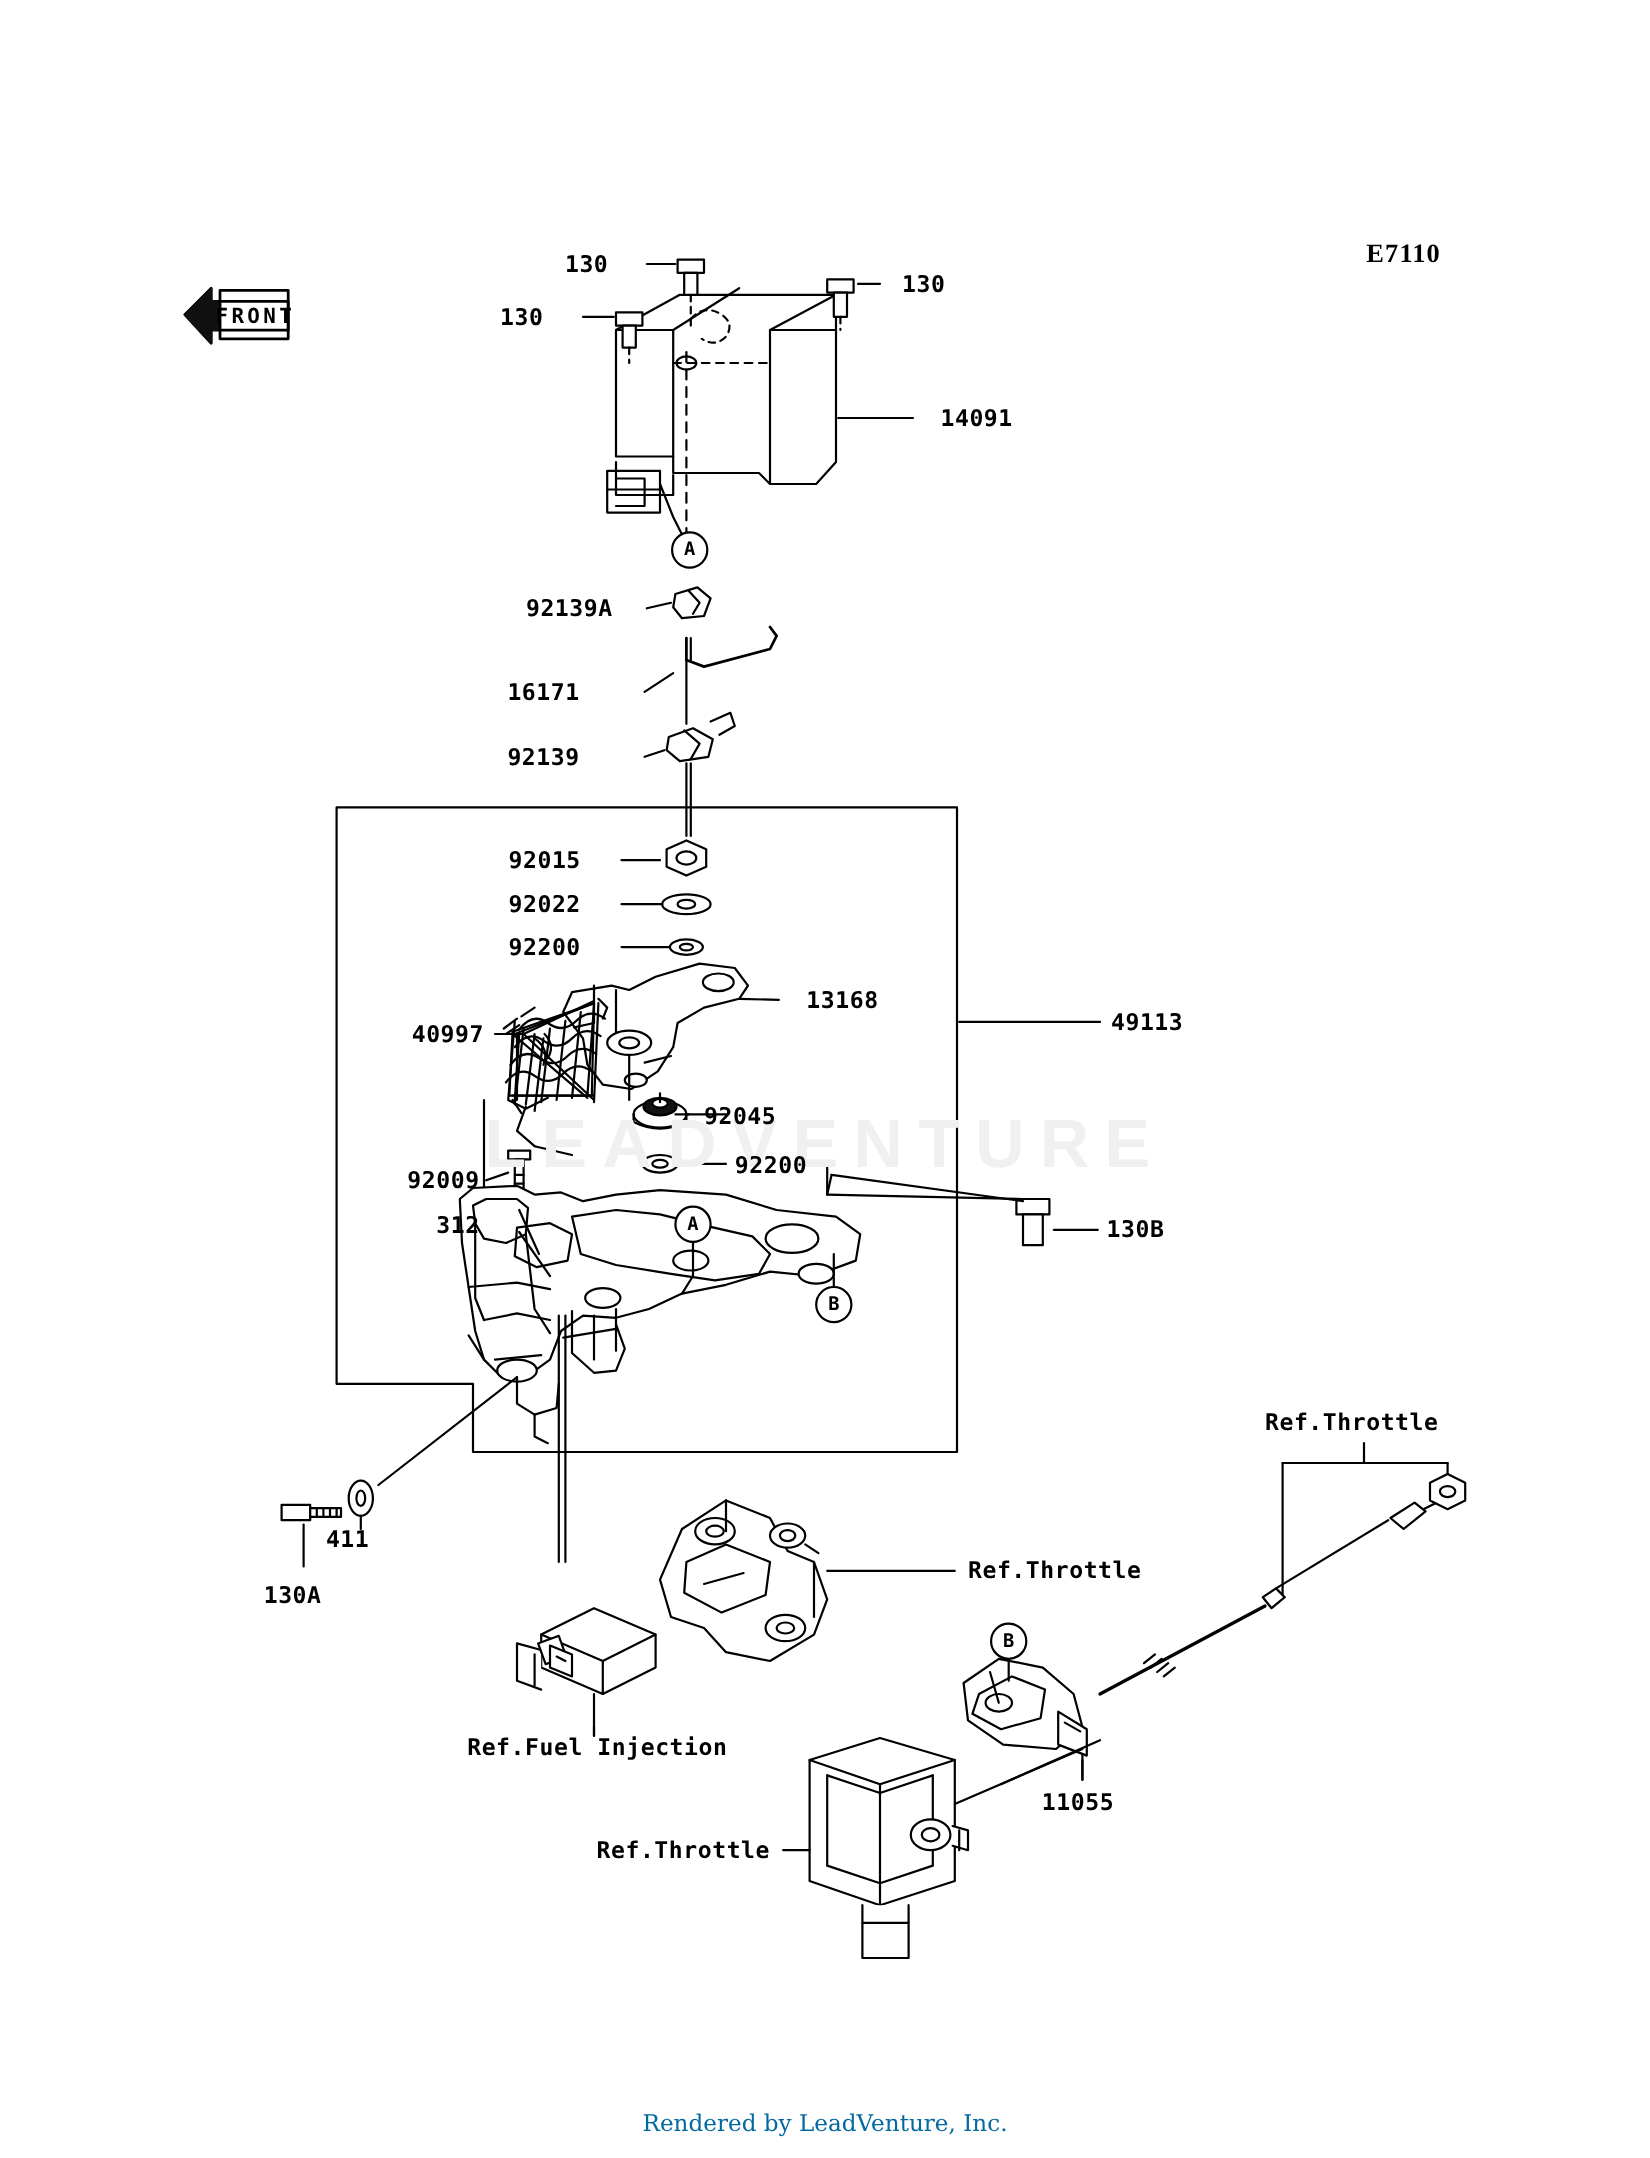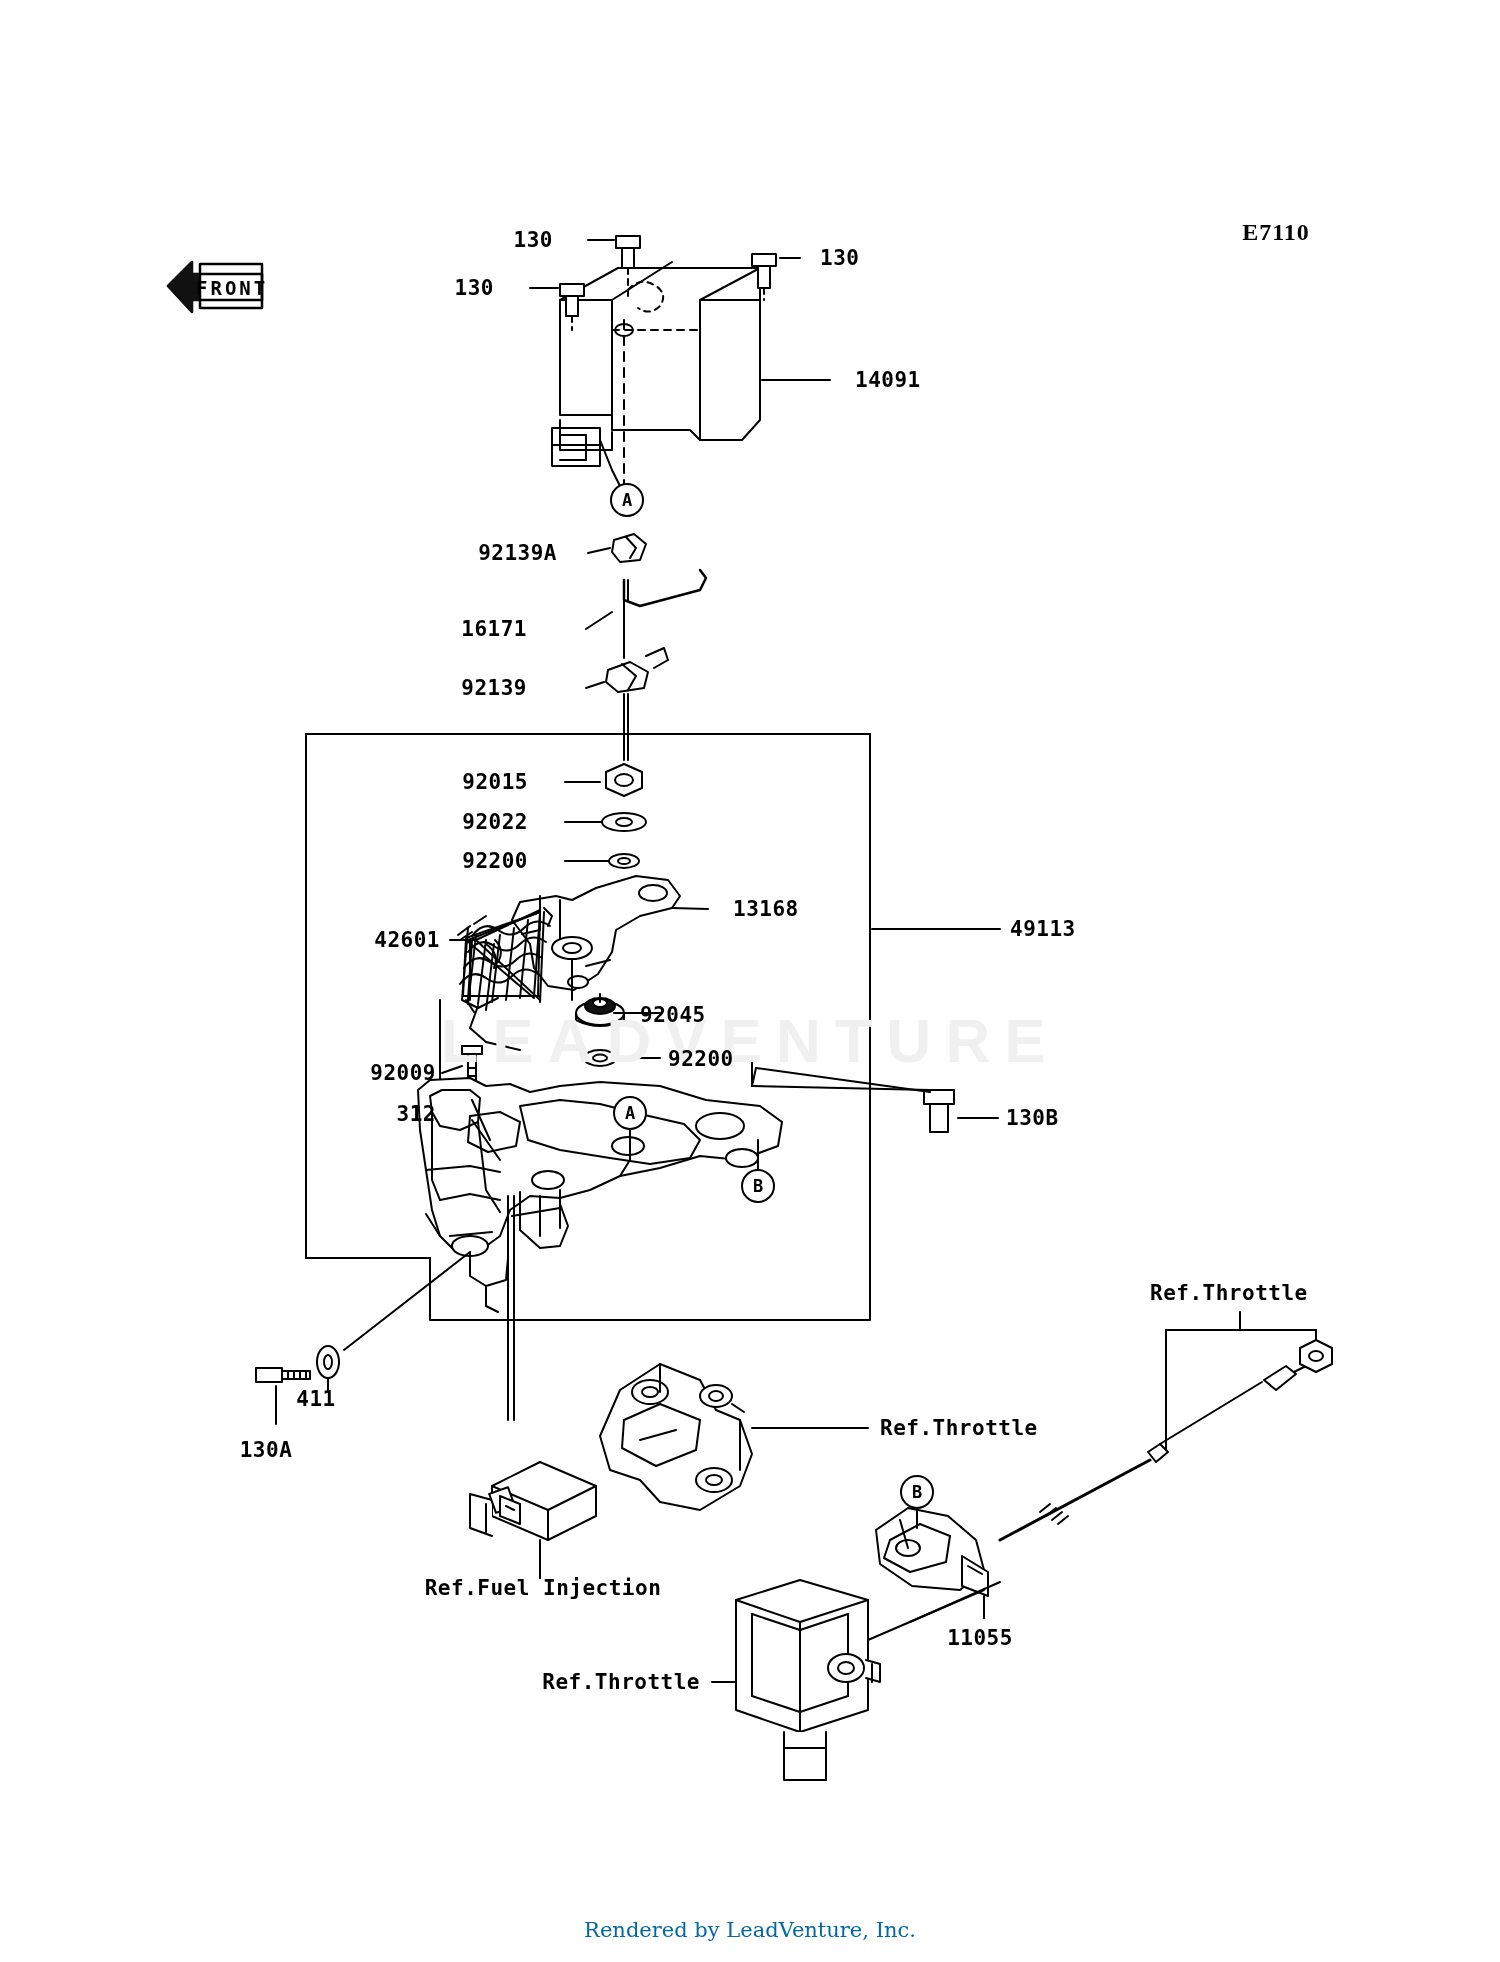--- a/index.html
+++ b/index.html
@@ -485,21 +485,21 @@
 <div class="lbl r" style="left:494px; top:288px;">130</div>
 <div class="lbl l" style="left:855px; top:380px;">14091</div>
 <div class="lbl r" style="left:557px; top:553px;">92139A</div>
 <div class="lbl r" style="left:527px; top:629px;">16171</div>
 <div class="lbl r" style="left:527px; top:688px;">92139</div>
 <div class="lbl r" style="left:528px; top:782px;">92015</div>
 <div class="lbl r" style="left:528px; top:822px;">92022</div>
 <div class="lbl r" style="left:528px; top:861px;">92200</div>
 <div class="lbl l" style="left:733px; top:909px;">13168</div>
 <div class="lbl l" style="left:1010px; top:929px;">49113</div>
-<div class="lbl r" style="left:440px; top:940px;">42601</div>
+<div class="lbl r" style="left:440px; top:940px;">40997</div>
 <div class="lbl l" style="left:640px; top:1015px;">92045</div>
 <div class="lbl l" style="left:668px; top:1059px;">92200</div>
 <div class="lbl r" style="left:436px; top:1073px;">92009</div>
 <div class="lbl r" style="left:436px; top:1114px;">312</div>
 <div class="lbl l" style="left:1006px; top:1118px;">130B</div>
 <div class="lbl c" style="left:316px; top:1399px;">411</div>
 <div class="lbl c" style="left:266px; top:1450px;">130A</div>
 <div class="lbl c" style="left:980px; top:1638px;">11055</div>
 
 <div class="lbl l" style="left:1150px; top:1293px;">Ref.Throttle</div>

